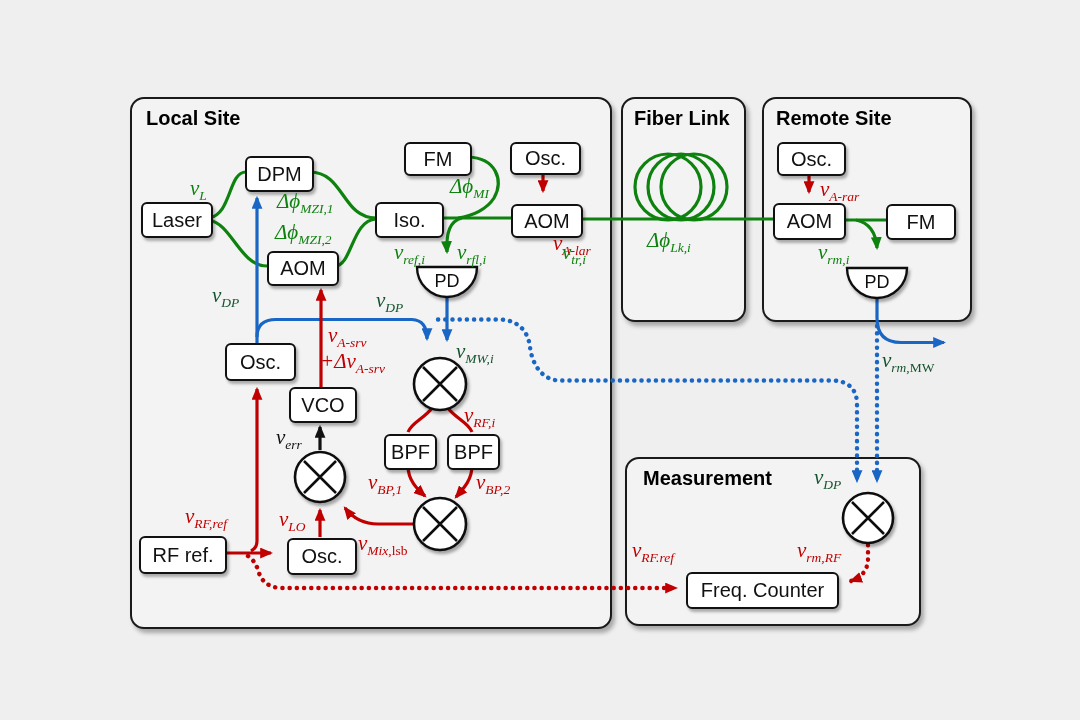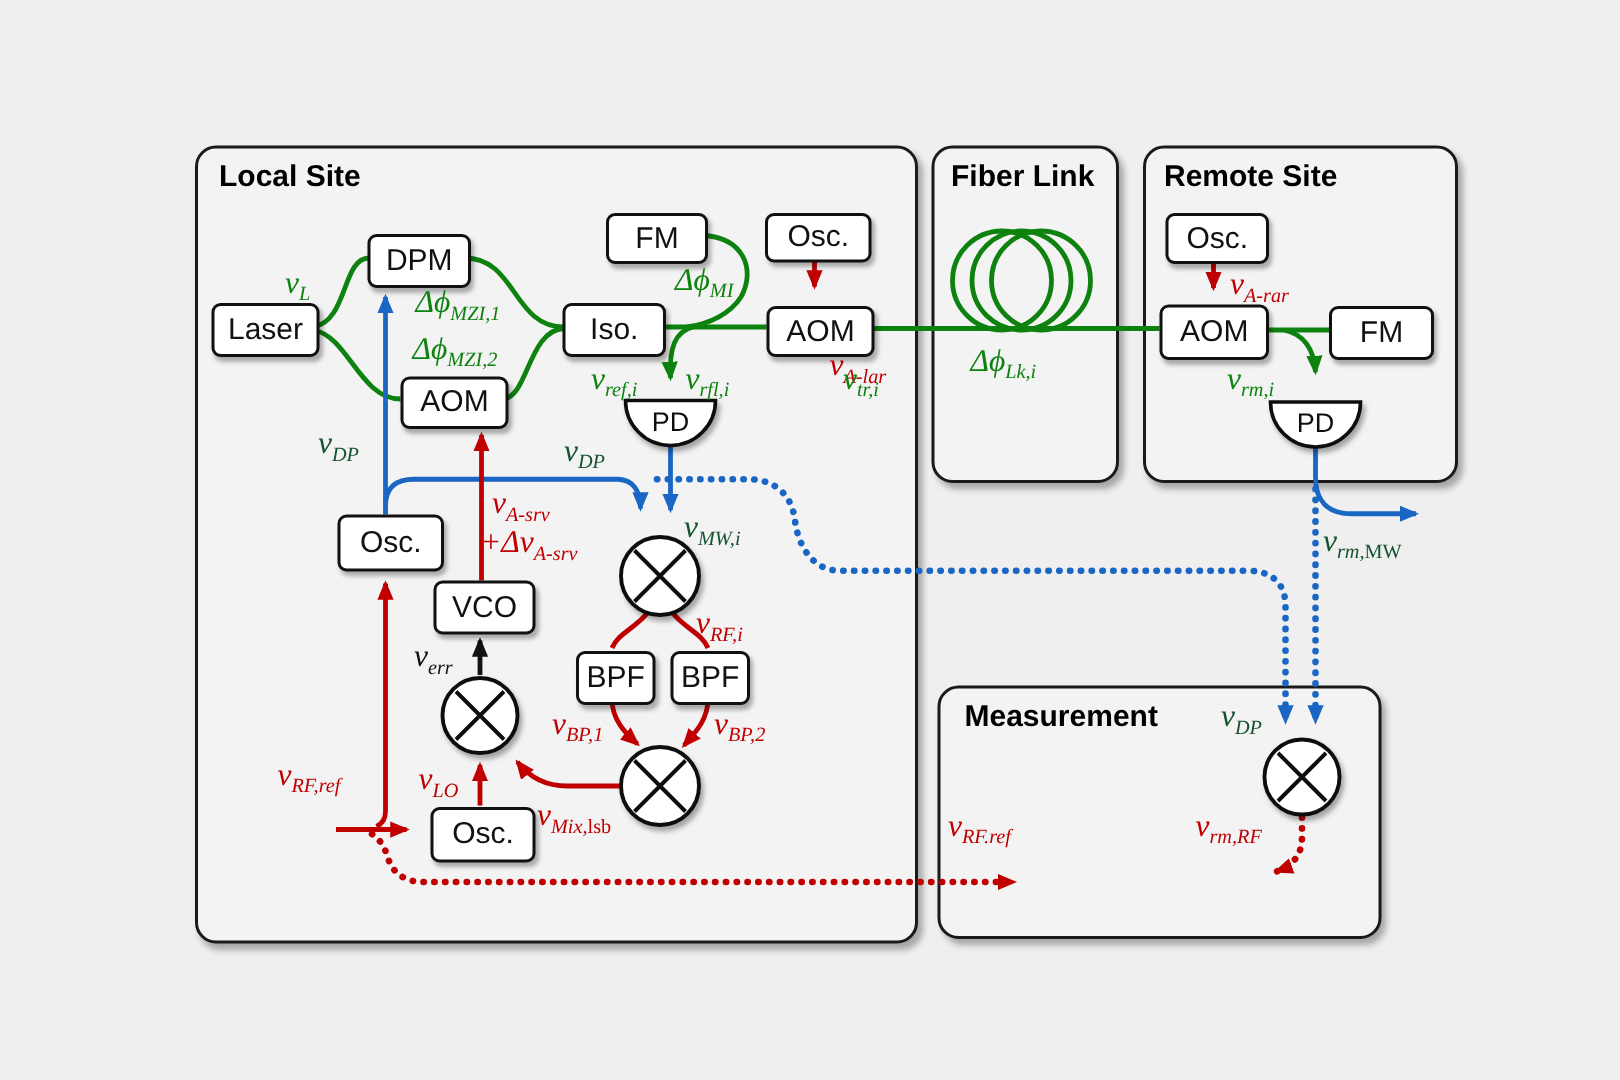--- a/index.html
+++ b/index.html
@@ -142,24 +142,26 @@
   <div class="node" style="left:245px;top:156px;width:65px;height:32px;">DPM</div>
   <div class="node" style="left:267px;top:251px;width:68px;height:31px;">AOM</div>
   <div class="node" style="left:375px;top:202px;width:65px;height:32px;">Iso.</div>
   <div class="node" style="left:404px;top:142px;width:64px;height:30px;">FM</div>
   <div class="node" style="left:510px;top:142px;width:67px;height:29px;">Osc.</div>
   <div class="node" style="left:511px;top:204px;width:68px;height:30px;">AOM</div>
   <div class="node" style="left:225px;top:343px;width:67px;height:34px;">Osc.</div>
   <div class="node" style="left:289px;top:387px;width:64px;height:32px;">VCO</div>
   <div class="node" style="left:384px;top:434px;width:49px;height:32px;">BPF</div>
   <div class="node" style="left:447px;top:434px;width:49px;height:32px;">BPF</div>
+  <div class="node" style="left:139px;top:536px;width:84px;height:34px;">RF ref.</div>
   <div class="node" style="left:287px;top:538px;width:66px;height:33px;">Osc.</div>
   <div class="node" style="left:777px;top:142px;width:65px;height:30px;">Osc.</div>
   <div class="node" style="left:773px;top:203px;width:69px;height:33px;">AOM</div>
   <div class="node" style="left:886px;top:204px;width:66px;height:32px;">FM</div>
+  <div class="node" style="left:686px;top:572px;width:149px;height:33px;">Freq. Counter</div>
 
   <div class="lbl green" style="left:190px;top:176px;"><span class="lm">ν</span><span class="ls">L</span></div>
   <div class="lbl green" style="left:277px;top:189px;"><span class="lm">Δϕ</span><span class="ls">MZI,1</span></div>
   <div class="lbl green" style="left:275px;top:220px;"><span class="lm">Δϕ</span><span class="ls">MZI,2</span></div>
   <div class="lbl blue" style="left:212px;top:283px;"><span class="lm">ν</span><span class="ls">DP</span></div>
   <div class="lbl green" style="left:437px;top:174px;margin-left:13px;"><span class="lm">Δϕ</span><span class="ls">MI</span></div>
   <div class="lbl green" style="left:394px;top:240px;"><span class="lm">ν</span><span class="ls">ref,i</span></div>
   <div class="lbl green" style="left:457px;top:240px;"><span class="lm">ν</span><span class="ls">rfl,i</span></div>
   <div class="lbl red" style="left:553px;top:195px;margin-top:36px;"><span class="lm">ν</span><span class="ls">A-lar</span></div>
   <div class="lbl green" style="left:562px;top:240px;"><span class="lm">ν</span><span class="ls">tr,i</span></div>

